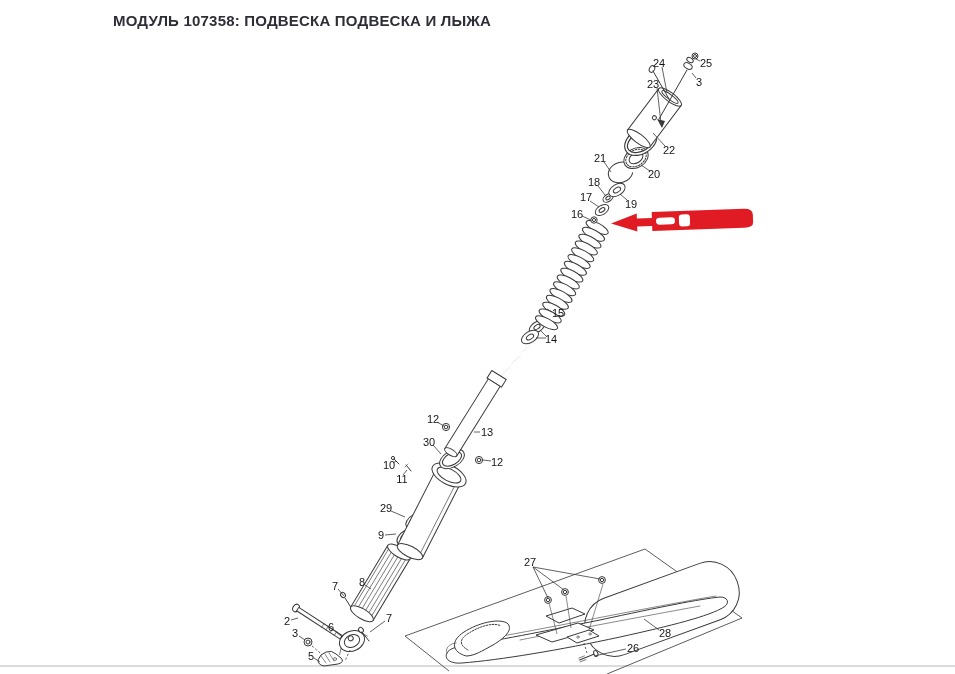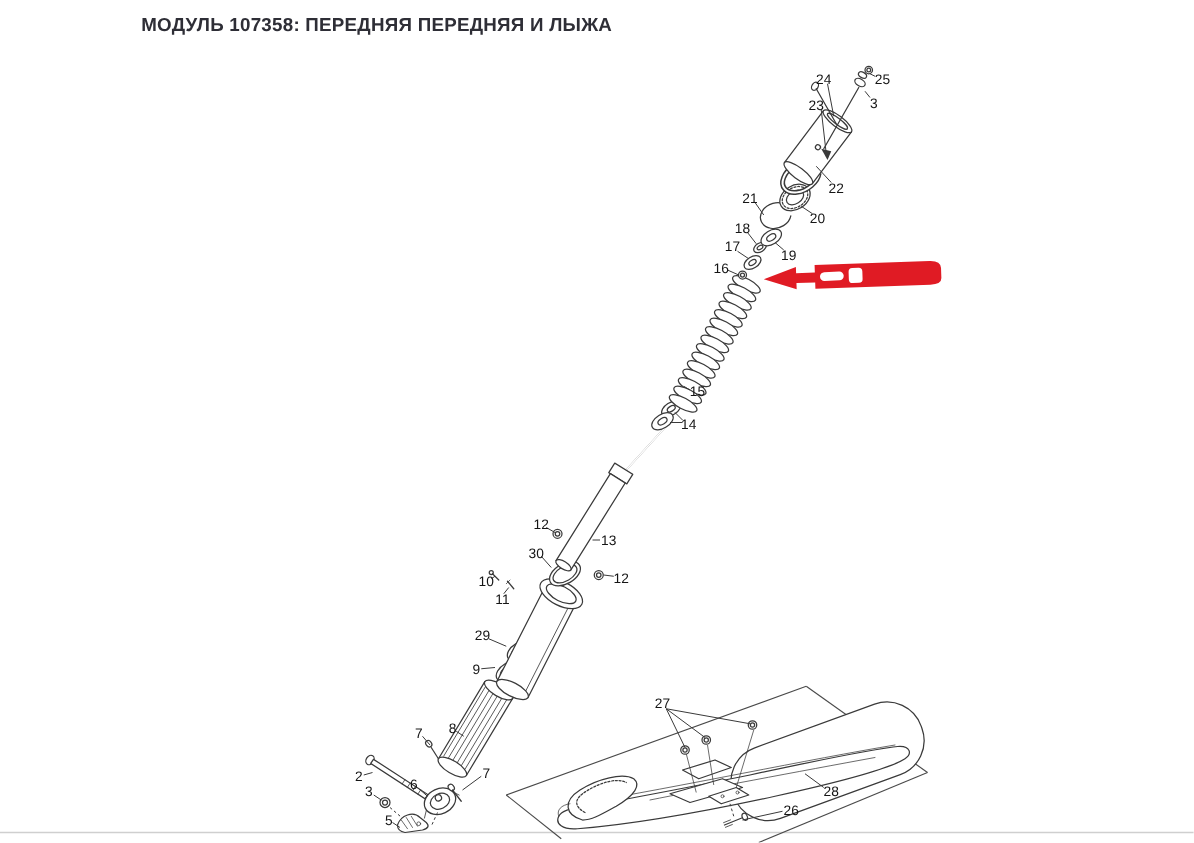--- a/index.html
+++ b/index.html
@@ -12,21 +12,21 @@
   .l{stroke:#3a3a3a;stroke-width:1;fill:none;stroke-linecap:round;stroke-linejoin:round;}
   .ld{stroke:#3a3a3a;stroke-width:.8;fill:none;}
   .thin{stroke-width:.6;}
   .dash{stroke-dasharray:2.2 2;}
   .knurl{stroke-dasharray:1.6 1.4;}
   text.co{font-size:11px;fill:#151515;text-anchor:middle;font-family:"Liberation Sans",sans-serif;}
 </style>
 </head>
 <body>
 
-<h1 class="title">МОДУЛЬ 107358: ПЕРЕДНЯЯ ПЕРЕДНЯЯ И ЛЫЖА</h1>
+<h1 class="title">МОДУЛЬ 107358: ПОДВЕСКА ПОДВЕСКА И ЛЫЖА</h1>
 
 <svg class="diagram" width="955" height="674" viewBox="0 0 955 674">
 
   <line x1="0" y1="666" x2="955" y2="666" stroke="#cfcfcf" stroke-width="1.3"></line>
 
   <g stroke="#4a4a4a" stroke-width=".9">
     <line x1="405" y1="636" x2="645" y2="549"></line>
     <line x1="645" y1="549" x2="742" y2="618"></line>
     <line x1="742" y1="618" x2="607" y2="674"></line>
     <line x1="405" y1="636" x2="449" y2="671"></line>

